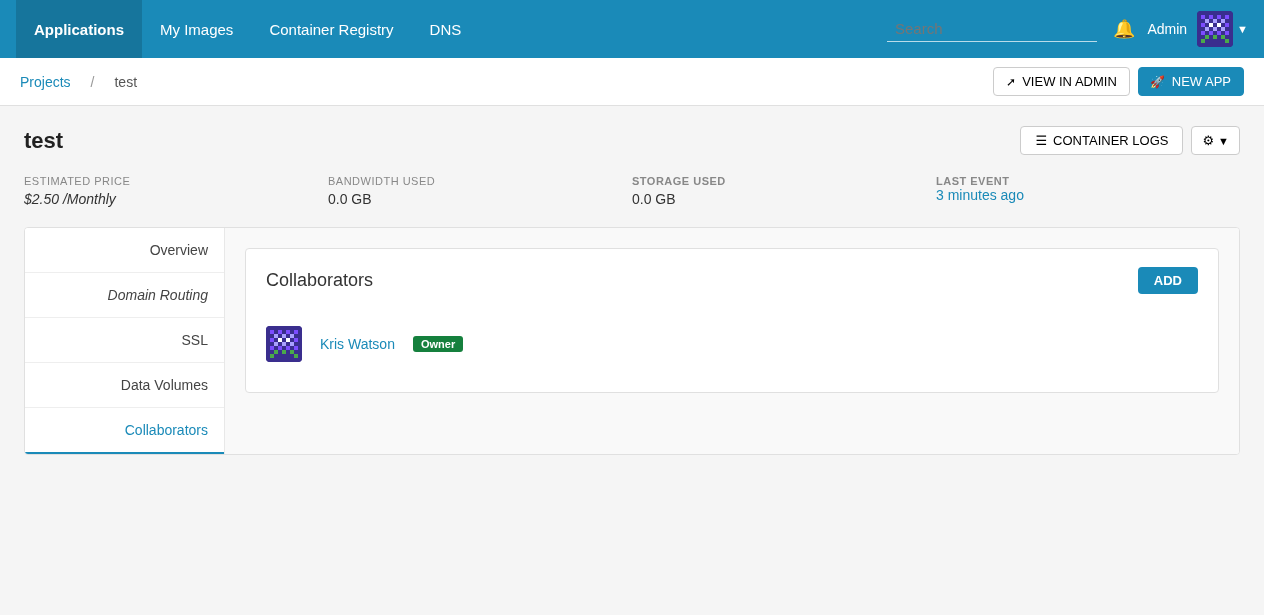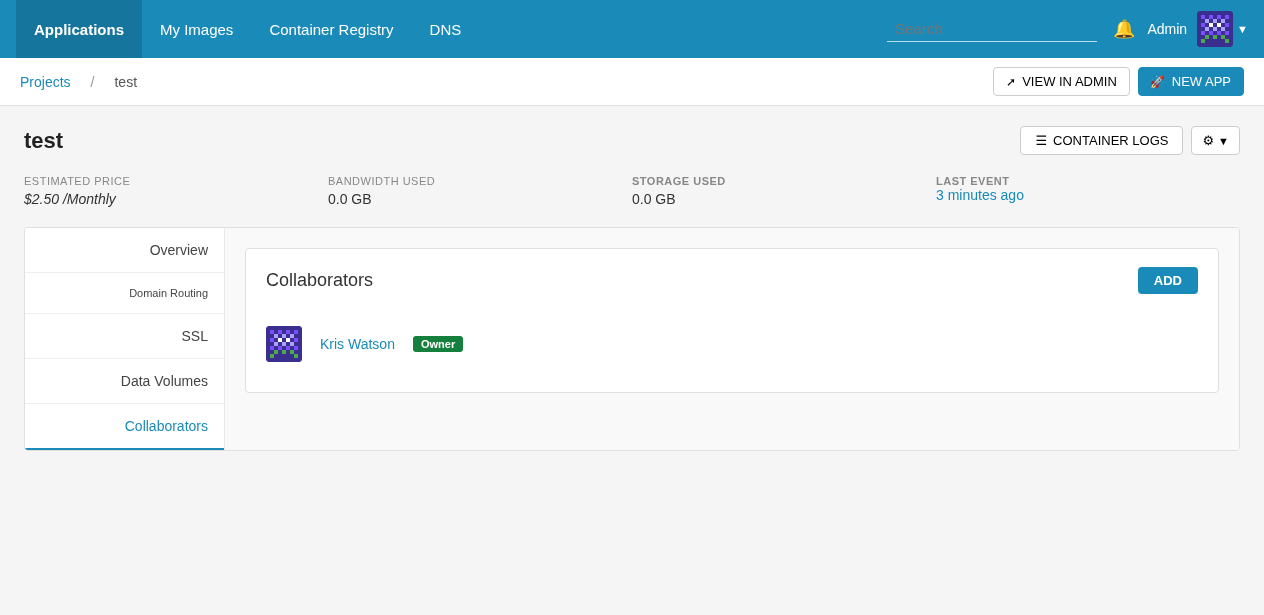--- a/index.html
+++ b/index.html
@@ -98,21 +98,21 @@
     <div style="flex:1;">
       <div style="font-size:11px;font-weight:700;color:#888;text-transform:uppercase;letter-spacing:0.5px;">LAST EVENT</div>
       <div style="font-size:14px;color:#1a8ab8;cursor:pointer;">3 minutes ago</div>
     </div>
   </div>
 
   <div style="display:flex;gap:0;background:#fff;border:1px solid #e0e0e0;border-radius:4px;overflow:hidden;">
 
     <div style="width:200px;background:#fff;border-right:1px solid #e8e8e8;flex-shrink:0;">
       <div style="padding:14px 16px;border-bottom:1px solid #eee;cursor:pointer;color:#444;font-size:14px;text-align:right;">Overview</div>
-      <div style="padding:14px 16px;border-bottom:1px solid #eee;cursor:pointer;color:#444;font-size:11px;text-align:right;">Domain Routing</div>
+      <div style="padding:14px 16px;border-bottom:1px solid #eee;cursor:pointer;color:#444;font-size:14px;text-align:right;font-style:italic;">Domain Routing</div>
       <div style="padding:14px 16px;border-bottom:1px solid #eee;cursor:pointer;color:#444;font-size:14px;text-align:right;">SSL</div>
       <div style="padding:14px 16px;border-bottom:1px solid #eee;cursor:pointer;color:#444;font-size:14px;text-align:right;">Data Volumes</div>
       <div style="padding:14px 16px;border-bottom:2px solid #1a8ab8;cursor:pointer;color:#1a8ab8;font-size:14px;text-align:right;font-weight:500;">Collaborators</div>
     </div>
 
     <div style="flex:1;padding:20px;background:#f9f9f9;">
 
       <div style="background:#fff;border:1px solid #e0e0e0;border-radius:4px;">
         <div style="display:flex;align-items:center;justify-content:space-between;padding:18px 20px;">
           <h2 style="font-size:18px;font-weight:400;color:#333;">Collaborators</h2>

